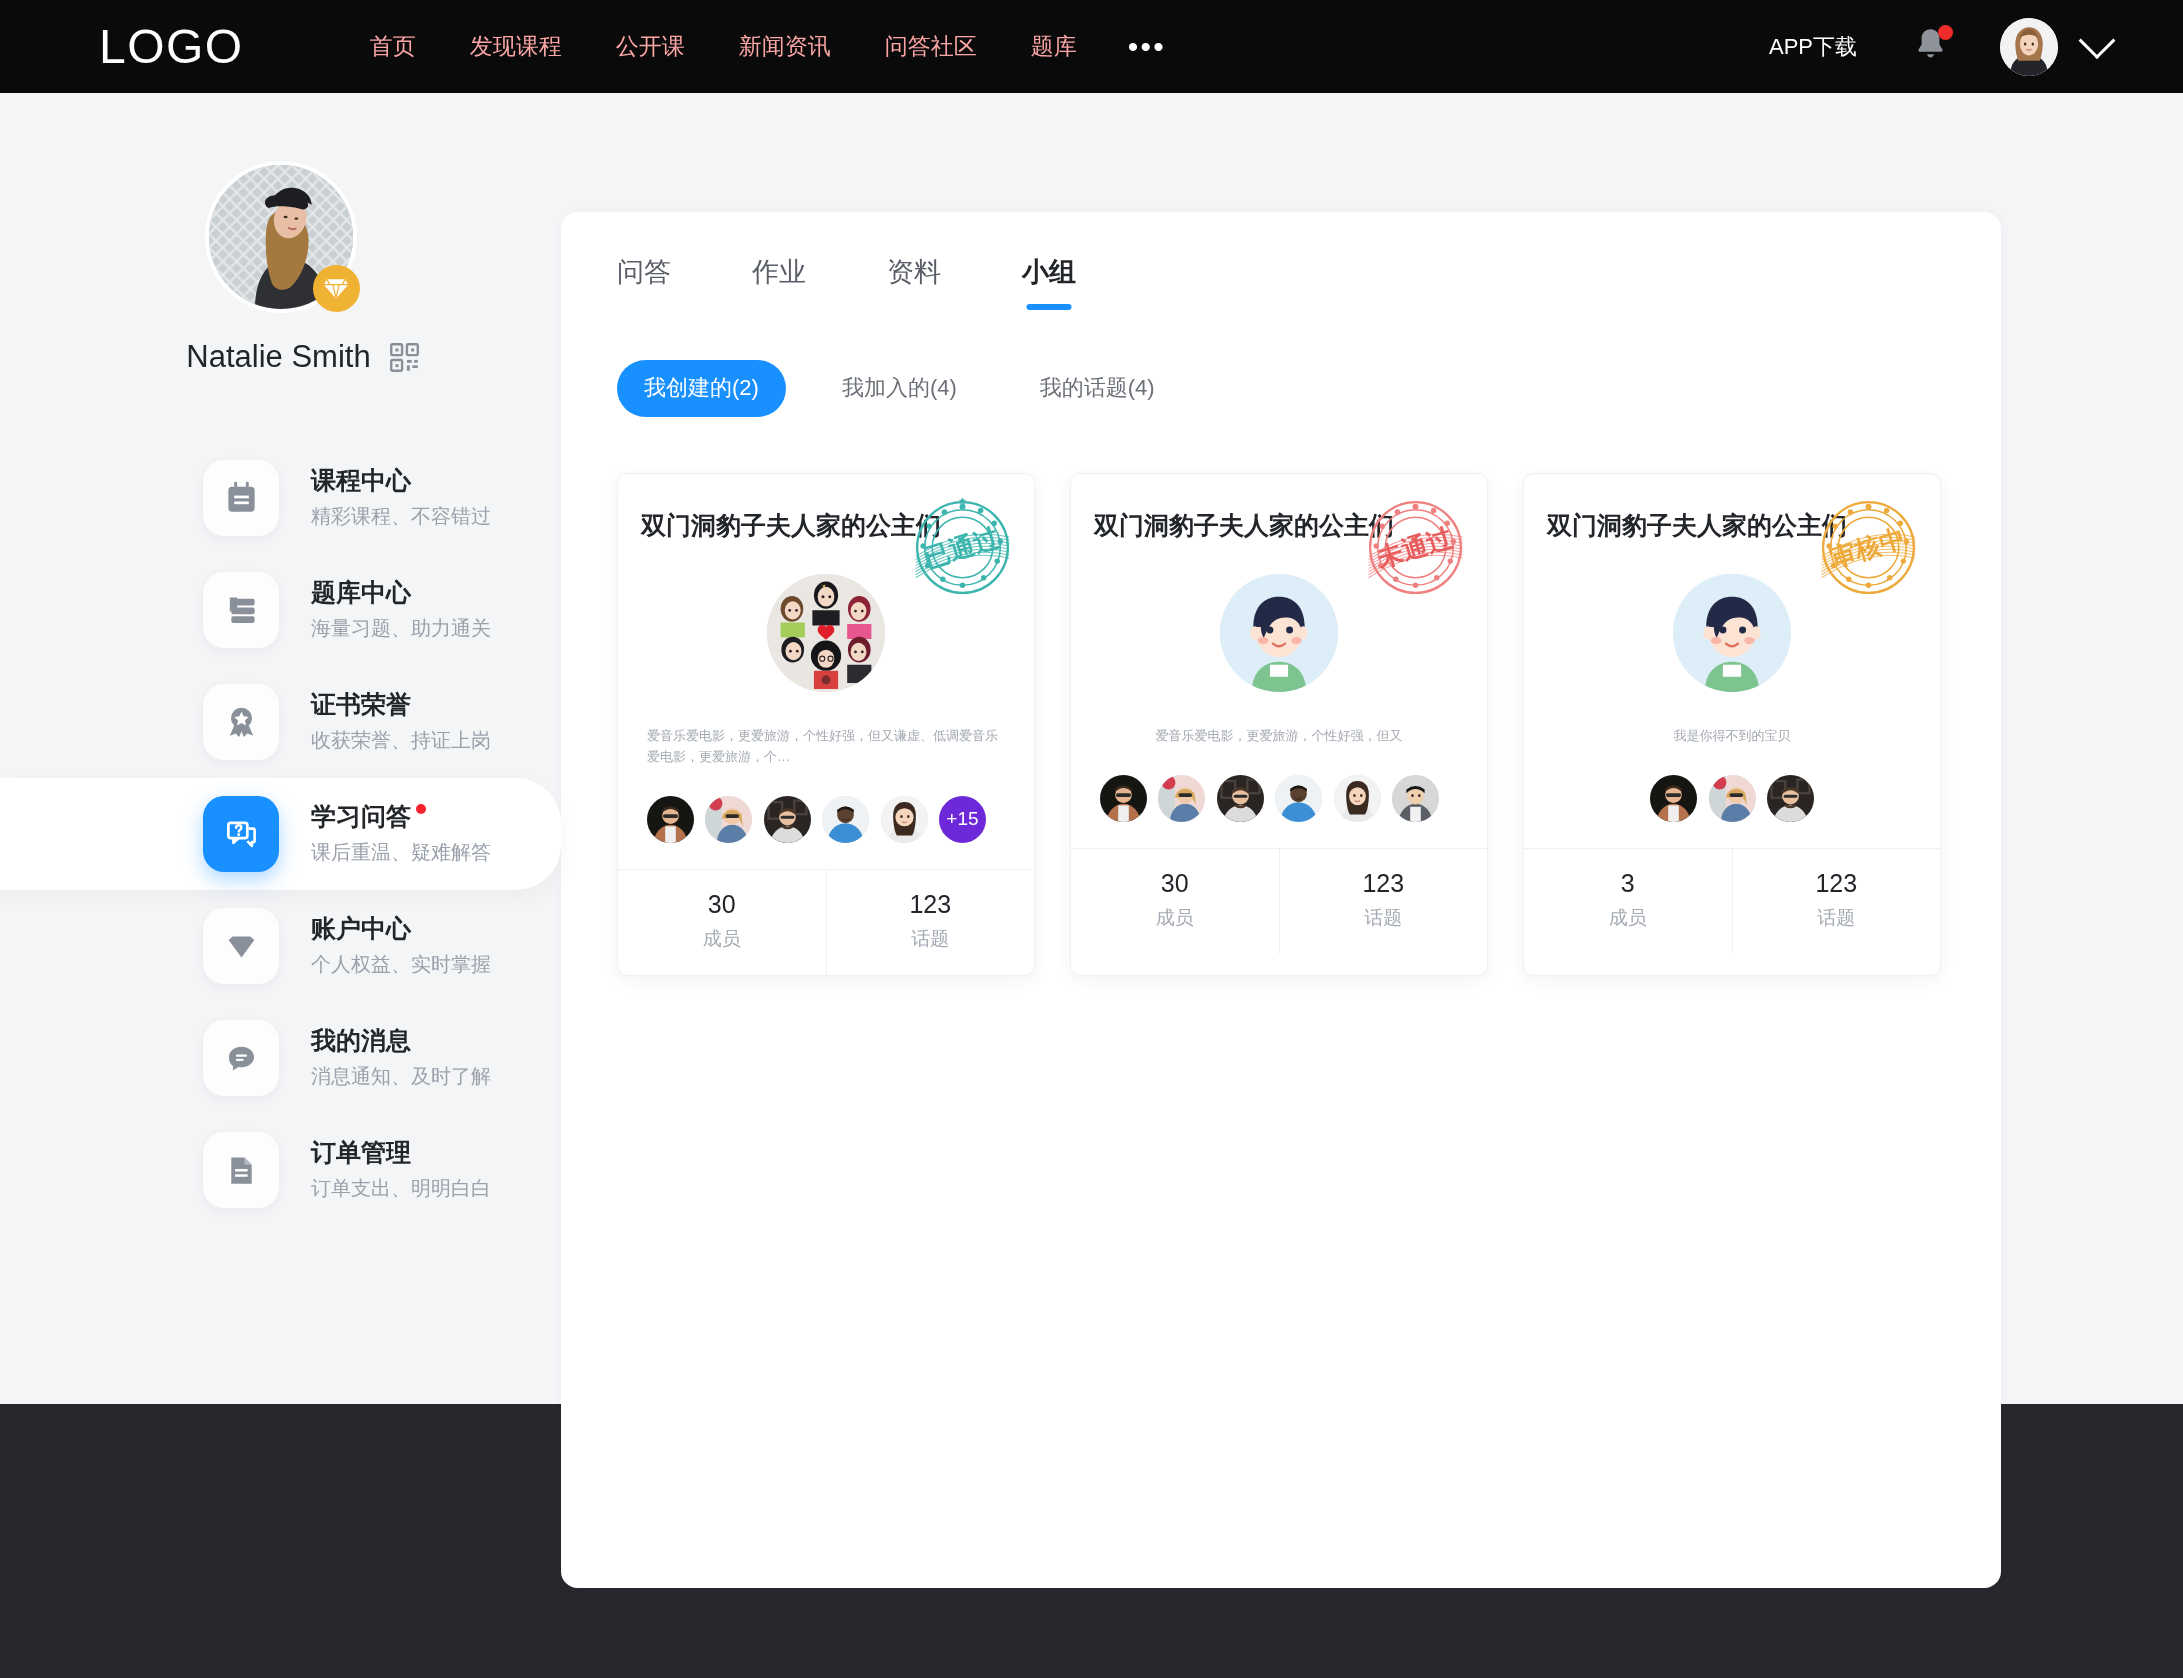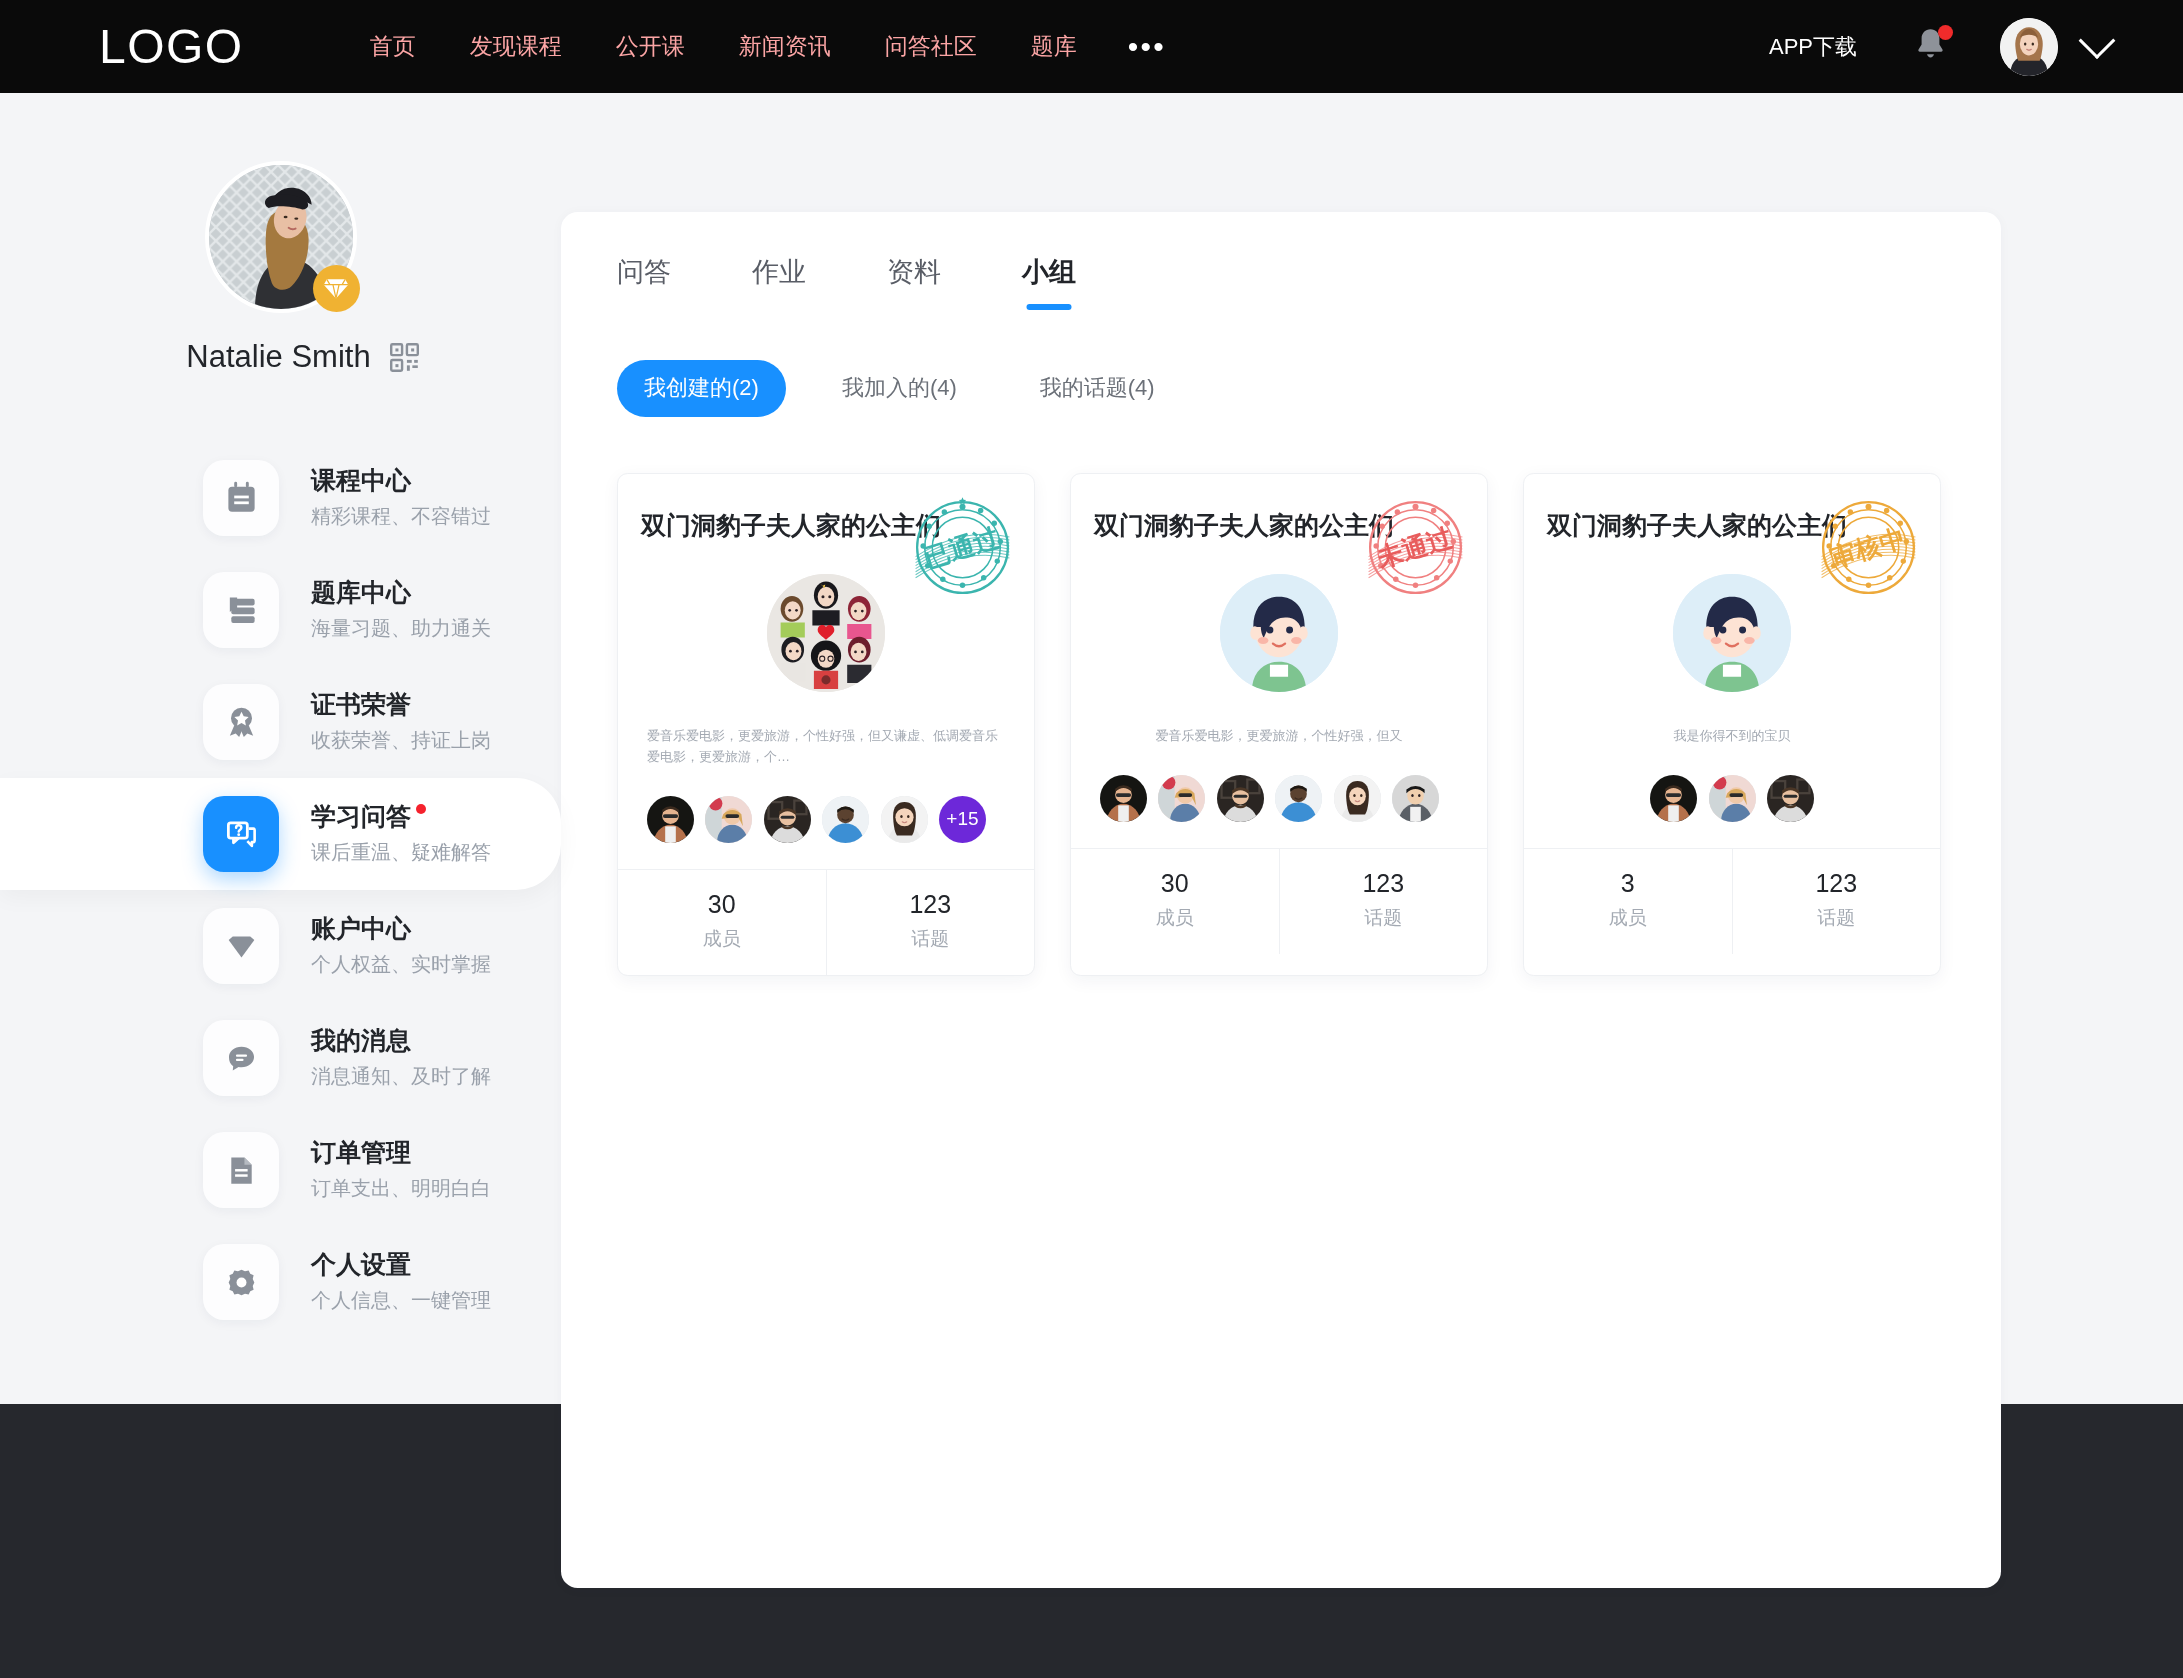--- a/index.html
+++ b/index.html
@@ -465,34 +465,20 @@
           </svg>
         </div>
         <div class="m-text">
           <div class="m-title">
               <span>订单管理</span>
             </div>
           <div class="m-sub">订单支出、明明白白</div>
         </div>
       </div>
 
-      <div class="menu-item">
-        <div class="m-ico">
-          <svg width="35" height="35" viewBox="0 0 24 24">
-            <path d="M12 3.2l2.4 1.1 2.5-.6 1.1 2.3 2.3 1.1-.6 2.5 1.1 2.4-1.1 2.4.6 2.5-2.3 1.1-1.1 2.3-2.5-.6-2.4 1.1-2.4-1.1-2.5.6-1.1-2.3-2.3-1.1.6-2.5L3.2 12l1.1-2.4-.6-2.5 2.3-1.1 1.1-2.3 2.5.6z" fill="#8a9099"></path>
-            <circle cx="12" cy="12" r="3.4" fill="#fff"></circle>
-          </svg>
-        </div>
-        <div class="m-text">
-          <div class="m-title">
-              <span>个人设置</span>
-            </div>
-          <div class="m-sub">个人信息、一键管理</div>
-        </div>
-      </div>
 
     </div>
   </div>
 
   <div class="main">
     <div class="panel">
 
       <div class="tabs">
         <div class="tab">问答</div>
         <div class="tab">作业</div>

